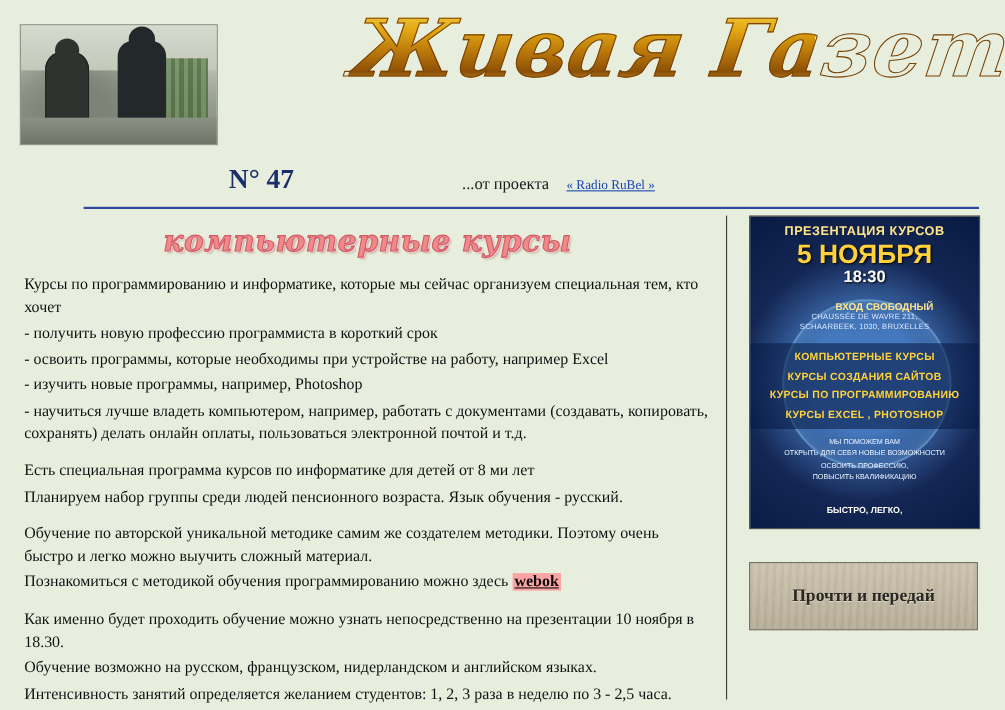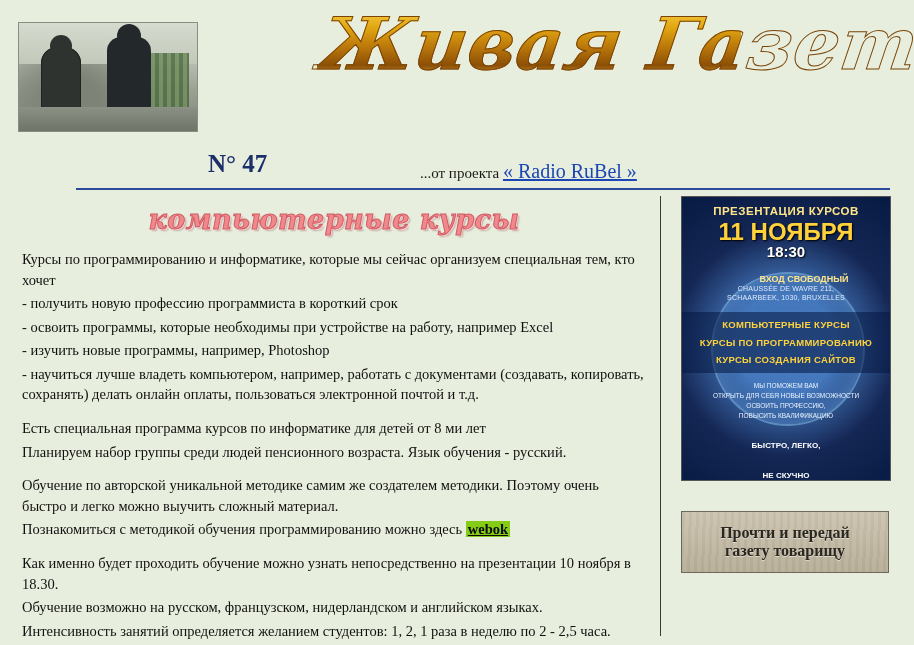--- a/index.html
+++ b/index.html
@@ -105,22 +105,22 @@
   .from-project {
     position: absolute;
     left: 420px;
     top: 10px;
     font-size: 15px;
     color: #1a1a1a;
   }
   .from-project a {
     color: #1b46b4;
     text-decoration: underline;
-    margin-left: 0;
-    font-size: 20px;
+    margin-left: 12px;
+    font-size: 12px;
   }
   .rule {
     position: absolute;
     left: 76px;
     right: 24px;
     top: 38px;
     height: 2px;
     background: #2b4a9c;
   }
 
@@ -165,21 +165,21 @@
   }
 
   .para {
     font-size: 14.5px;
     line-height: 1.42;
     margin: 0 0 3px 0;
     color: #111;
   }
   .para.gap { margin-top: 13px; }
   .highlight {
-    background: #84cc16;
+    background: #fca5a5;
     font-weight: bold;
     color: #0a0a0a;
     text-decoration: underline;
     padding: 0 2px;
   }
 
   
   .ad {
     width: 208px;
     height: 283px;
@@ -295,59 +295,59 @@
 
     <p class="para gap">Обучение по авторской уникальной методике самим же создателем методики. Поэтому очень быстро и легко можно выучить сложный материал.</p>
 
     <p class="para">
       <span>Познакомиться с методикой обучения программированию можно здесь</span>
       <a class="highlight" href="#">webok</a>
     </p>
 
     <p class="para gap">Как именно будет проходить обучение можно узнать непосредственно на презентации 10 ноября в 18.30.</p>
     <p class="para">Обучение возможно на русском, французском, нидерландском и английском языках.</p>
-    <p class="para">Интенсивность занятий определяется желанием студентов: 1, 2, 1 раза в неделю по 2 - 2,5 часа.</p>
+    <p class="para">Интенсивность занятий определяется желанием студентов: 1, 2, 3 раза в неделю по 3 - 2,5 часа.</p>
     <p class="para">Обучение  - по мере комплектования групп. Возможны индивидуальные занятия.</p>
 
   </div>
 
   <div class="divider"></div>
 
   <div class="col-side">
 
     <div class="ad">
       <div class="matrix"></div>
       <div class="ring"></div>
 
       <div class="ad-head">ПРЕЗЕНТАЦИЯ   КУРСОВ</div>
-      <div class="ad-date">11 НОЯБРЯ</div>
+      <div class="ad-date">5 НОЯБРЯ</div>
       <div class="ad-time">18:30</div>
 
       <div class="ad-free">ВХОД  СВОБОДНЫЙ</div>
       <div class="ad-addr">CHAUSSÉE  DE  WAVRE  211,</div>
       <div class="ad-addr">SCHAARBEEK, 1030, BRUXELLES</div>
 
       <div class="ad-list">
         <div>КОМПЬЮТЕРНЫЕ  КУРСЫ</div>
+        <div>КУРСЫ  СОЗДАНИЯ  САЙТОВ</div>
         <div>КУРСЫ  ПО  ПРОГРАММИРОВАНИЮ</div>
-        <div>КУРСЫ  СОЗДАНИЯ  САЙТОВ</div>
+        <div>КУРСЫ  EXCEL , PHOTOSHOP</div>
       </div>
 
       <div class="ad-small">
         <div>МЫ  ПОМОЖЕМ  ВАМ</div>
         <div>ОТКРЫТЬ ДЛЯ СЕБЯ НОВЫЕ ВОЗМОЖНОСТИ</div>
         <div>ОСВОИТЬ ПРОФЕССИЮ,</div>
         <div>ПОВЫСИТЬ КВАЛИФИКАЦИЮ</div>
       </div>
       <div class="ad-bold-line">БЫСТРО, ЛЕГКО,</div>
       <div class="ad-bold-line">НЕ СКУЧНО</div>
 
     </div>
 
     <div class="passon">
       <div class="passon-text">
         <div>Прочти и передай</div>
-        <div>газету товарищу</div>
       </div>
     </div>
 
   </div>
 </div>
 
 </body></html>

